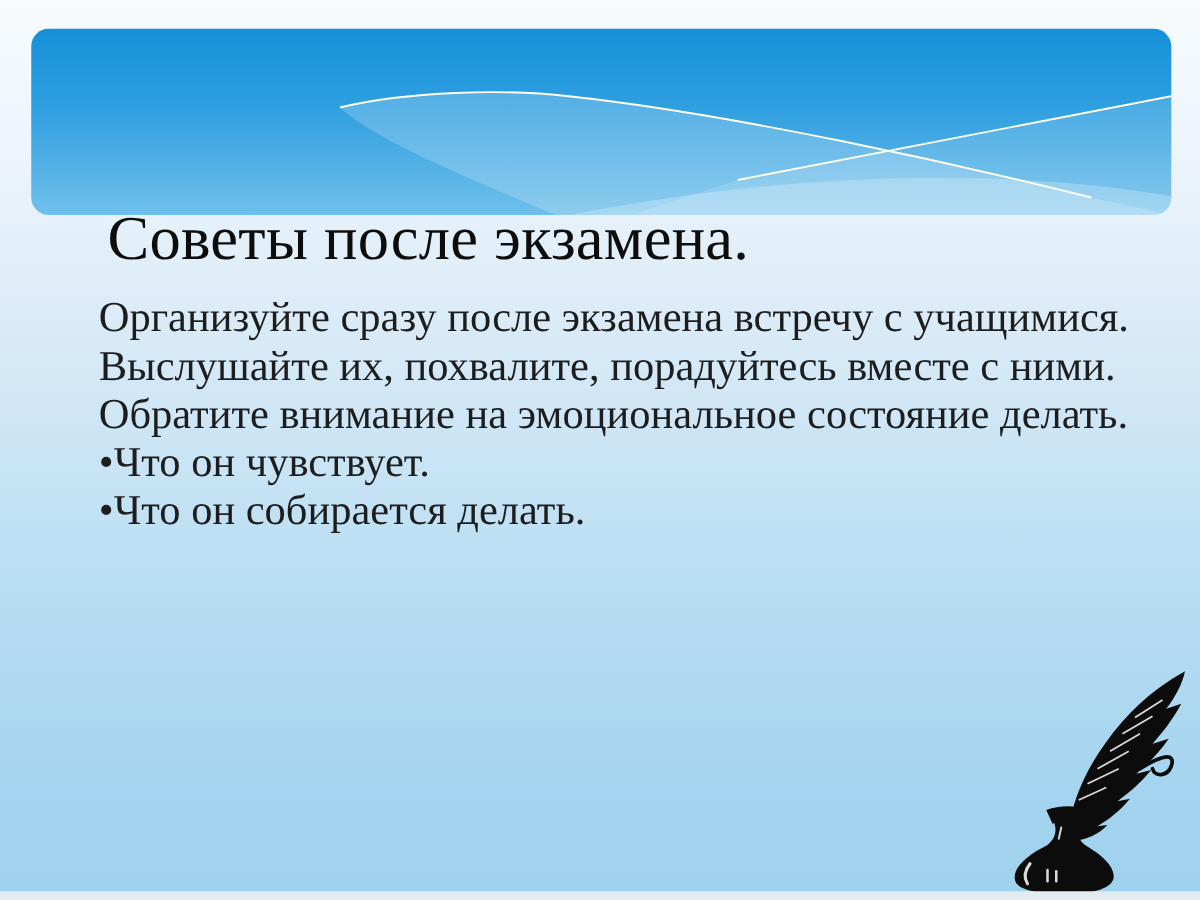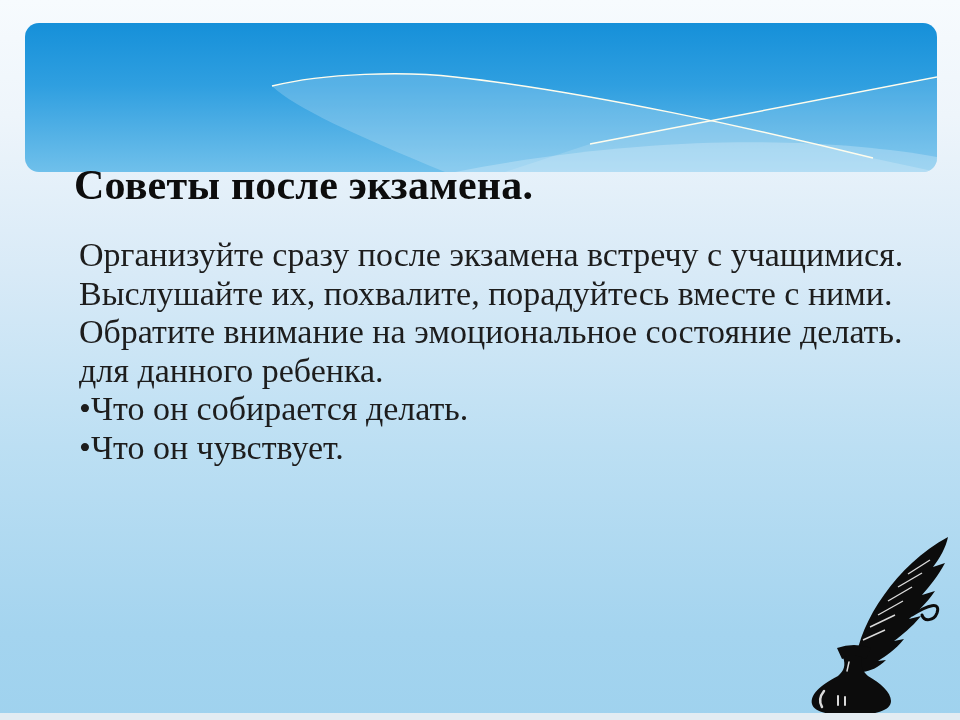--- a/index.html
+++ b/index.html
@@ -13,22 +13,22 @@
     position:absolute;left:0;right:0;bottom:0;height:7px;
     background:#e3ecf2;
   }
   .header-banner{
     position:absolute;left:25px;top:23px;width:912px;height:149px;
     border-radius:14px;overflow:hidden;
     background:linear-gradient(180deg,#1690d9 0%, #2f9fe0 42%, #55b2e6 76%, #6fc0eb 100%);
   }
   .header-banner svg{position:absolute;left:0;top:0;display:block;}
   .slide-title{
-    position:absolute;left:74px;top:161px;
-    font-size:42px;font-weight:bold;color:#0d0d0d;
+    position:absolute;left:86px;top:161px;
+    font-size:50px;font-weight:normal;color:#0d0d0d;
     white-space:nowrap;letter-spacing:0.2px;
   }
   .body-text{
     position:absolute;left:79px;top:236px;width:830px;
     font-size:34px;line-height:38.5px;color:#1d1d1d;
   }
   .body-line{white-space:nowrap;}
   .quill{position:absolute;left:800px;top:527px;width:160px;height:190px;}
   .quill svg{display:block;}
 </style>
@@ -46,23 +46,22 @@
       <path d="M565,121 L912,54" fill="none" stroke="#fffdee" stroke-width="1.5"></path>
     </svg>
   </div>
 
   <div class="slide-title">Советы после экзамена.</div>
 
   <div class="body-text">
     <div class="body-line">Организуйте сразу после экзамена встречу с учащимися.</div>
     <div class="body-line">Выслушайте их, похвалите, порадуйтесь вместе с ними.</div>
     <div class="body-line">Обратите внимание на эмоциональное состояние делать.</div>
-    <div class="body-line">для данного ребенка.</div>
+    <div class="body-line">•Что он чувствует.</div>
     <div class="body-line">•Что он собирается делать.</div>
-    <div class="body-line">•Что он чувствует.</div>
   </div>
 
   <div class="quill">
     <svg width="160" height="190" viewBox="0 0 160 190">
 
       <path fill="#0c0c0c" d="M55,136
            C58,114 68,90 84,68
            C100,45 122,24 148,10
            C146,20 140,31 133,40
            L145,36 C138,49 130,59 122,68

